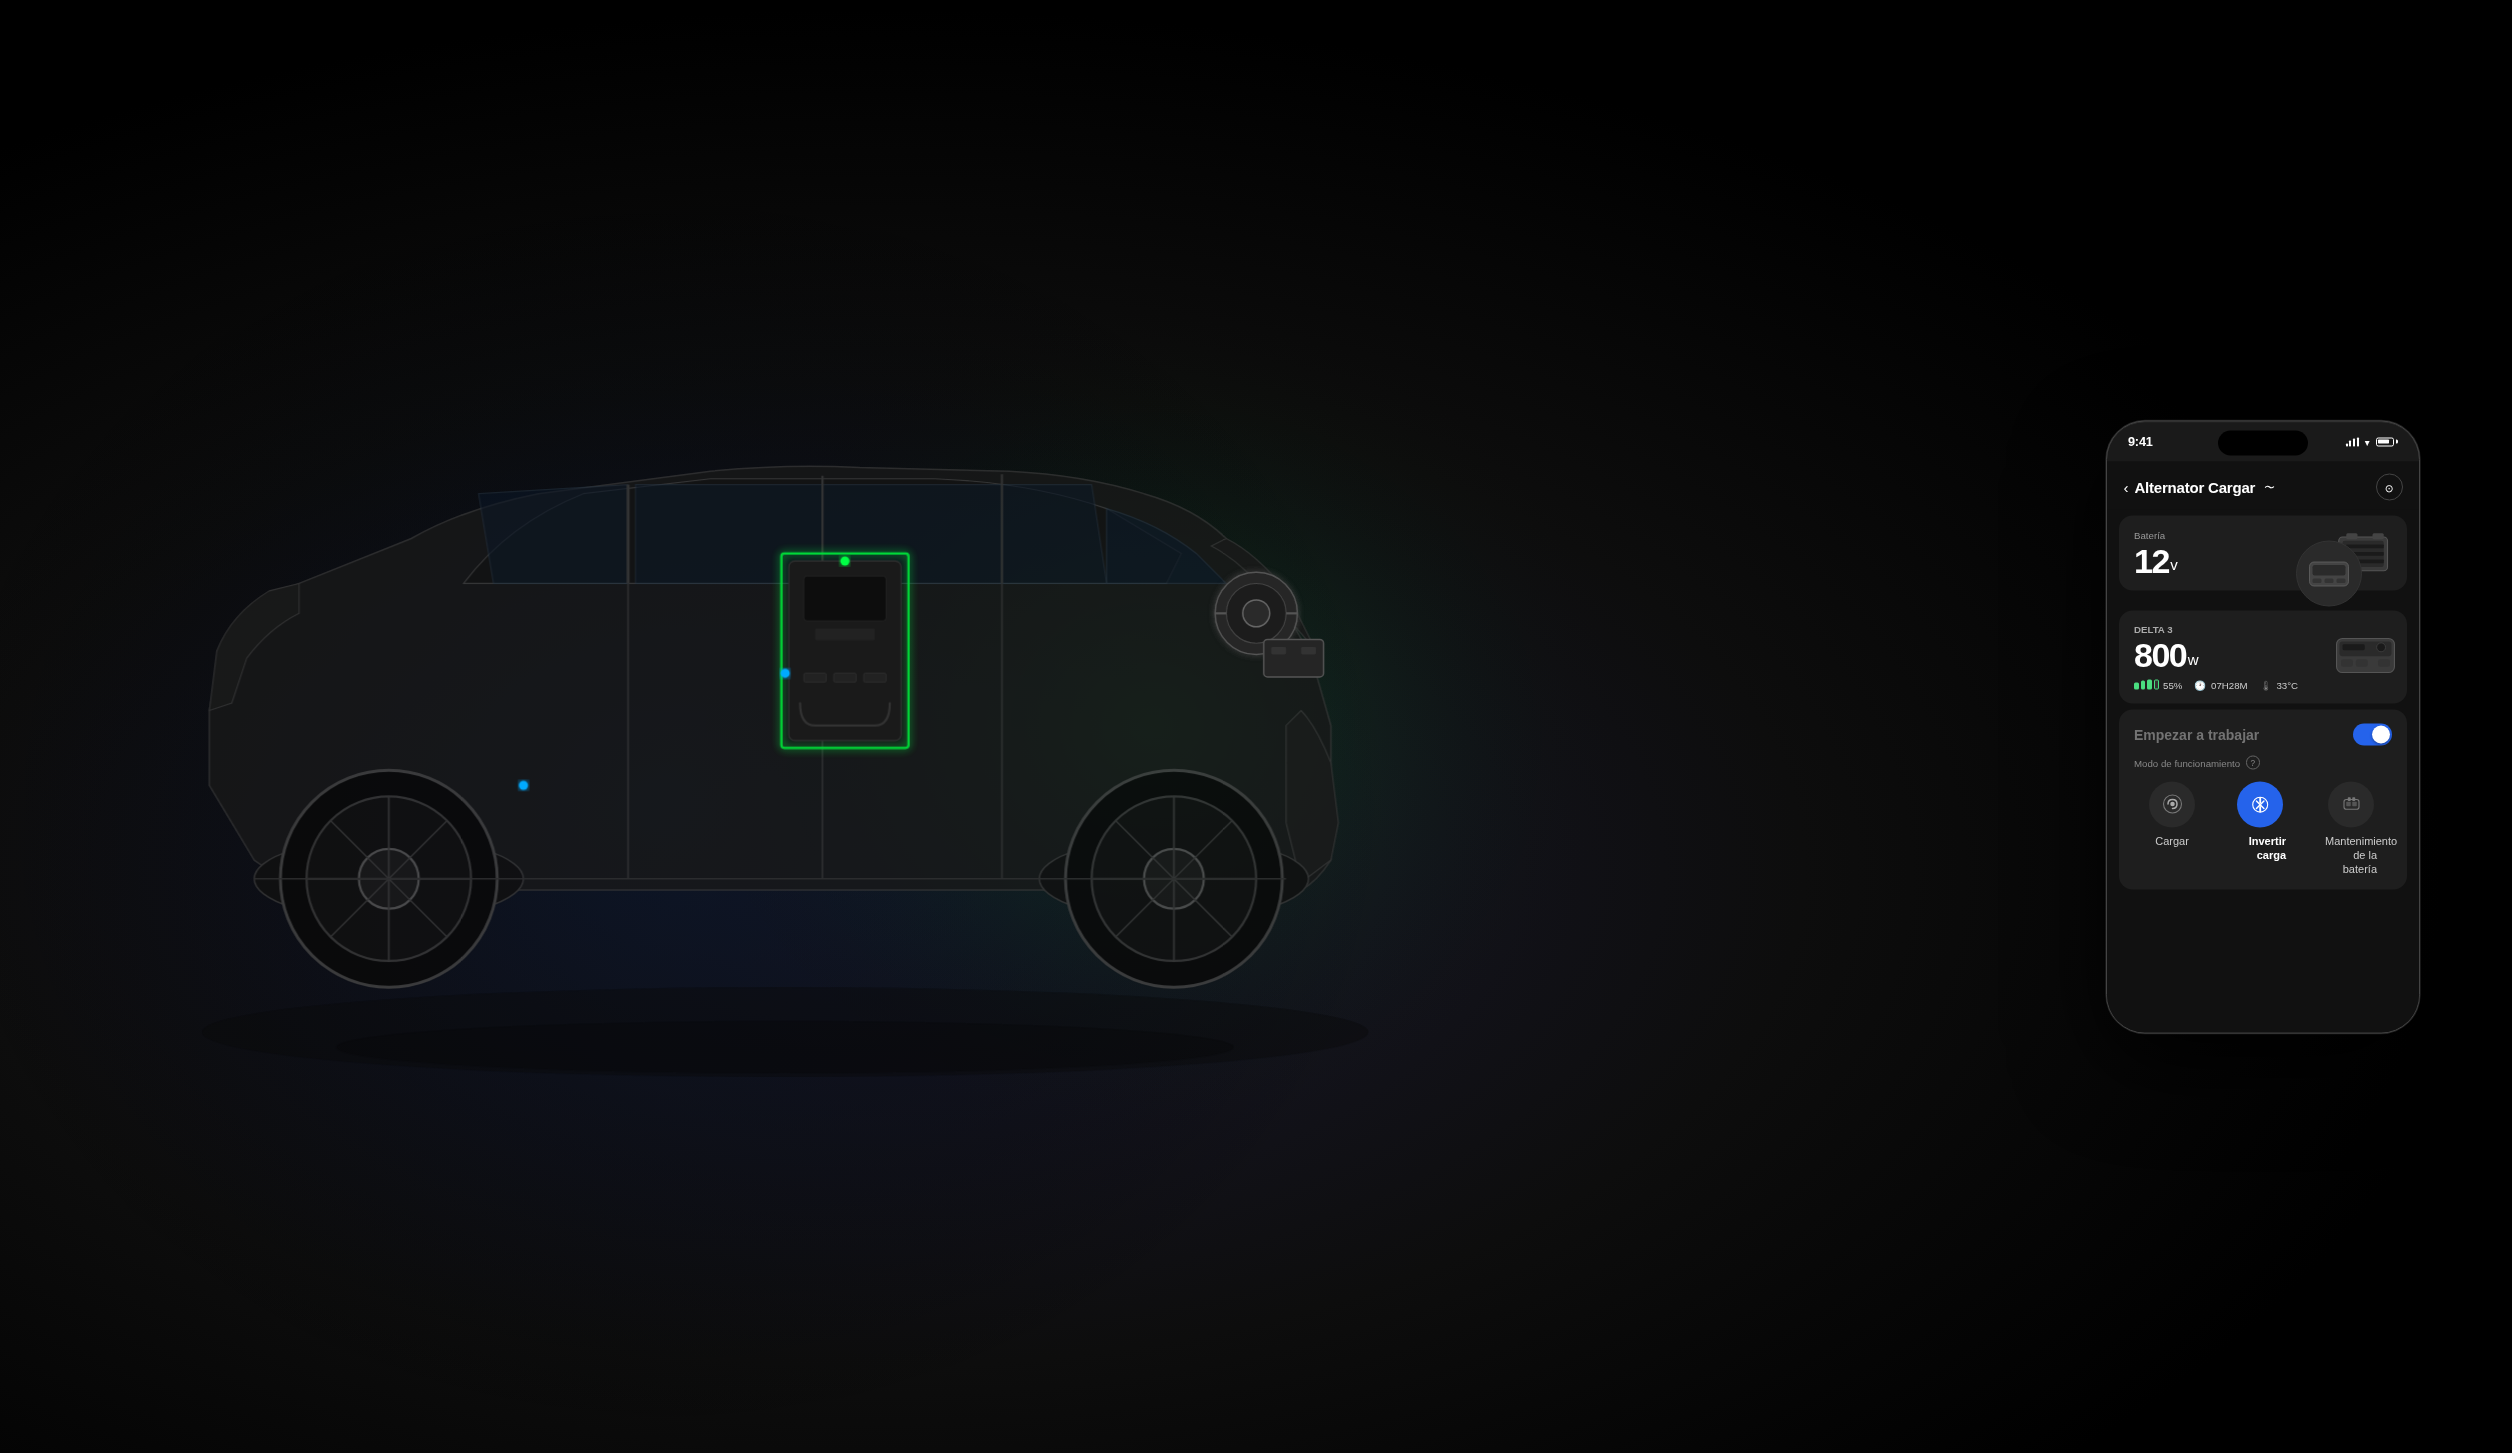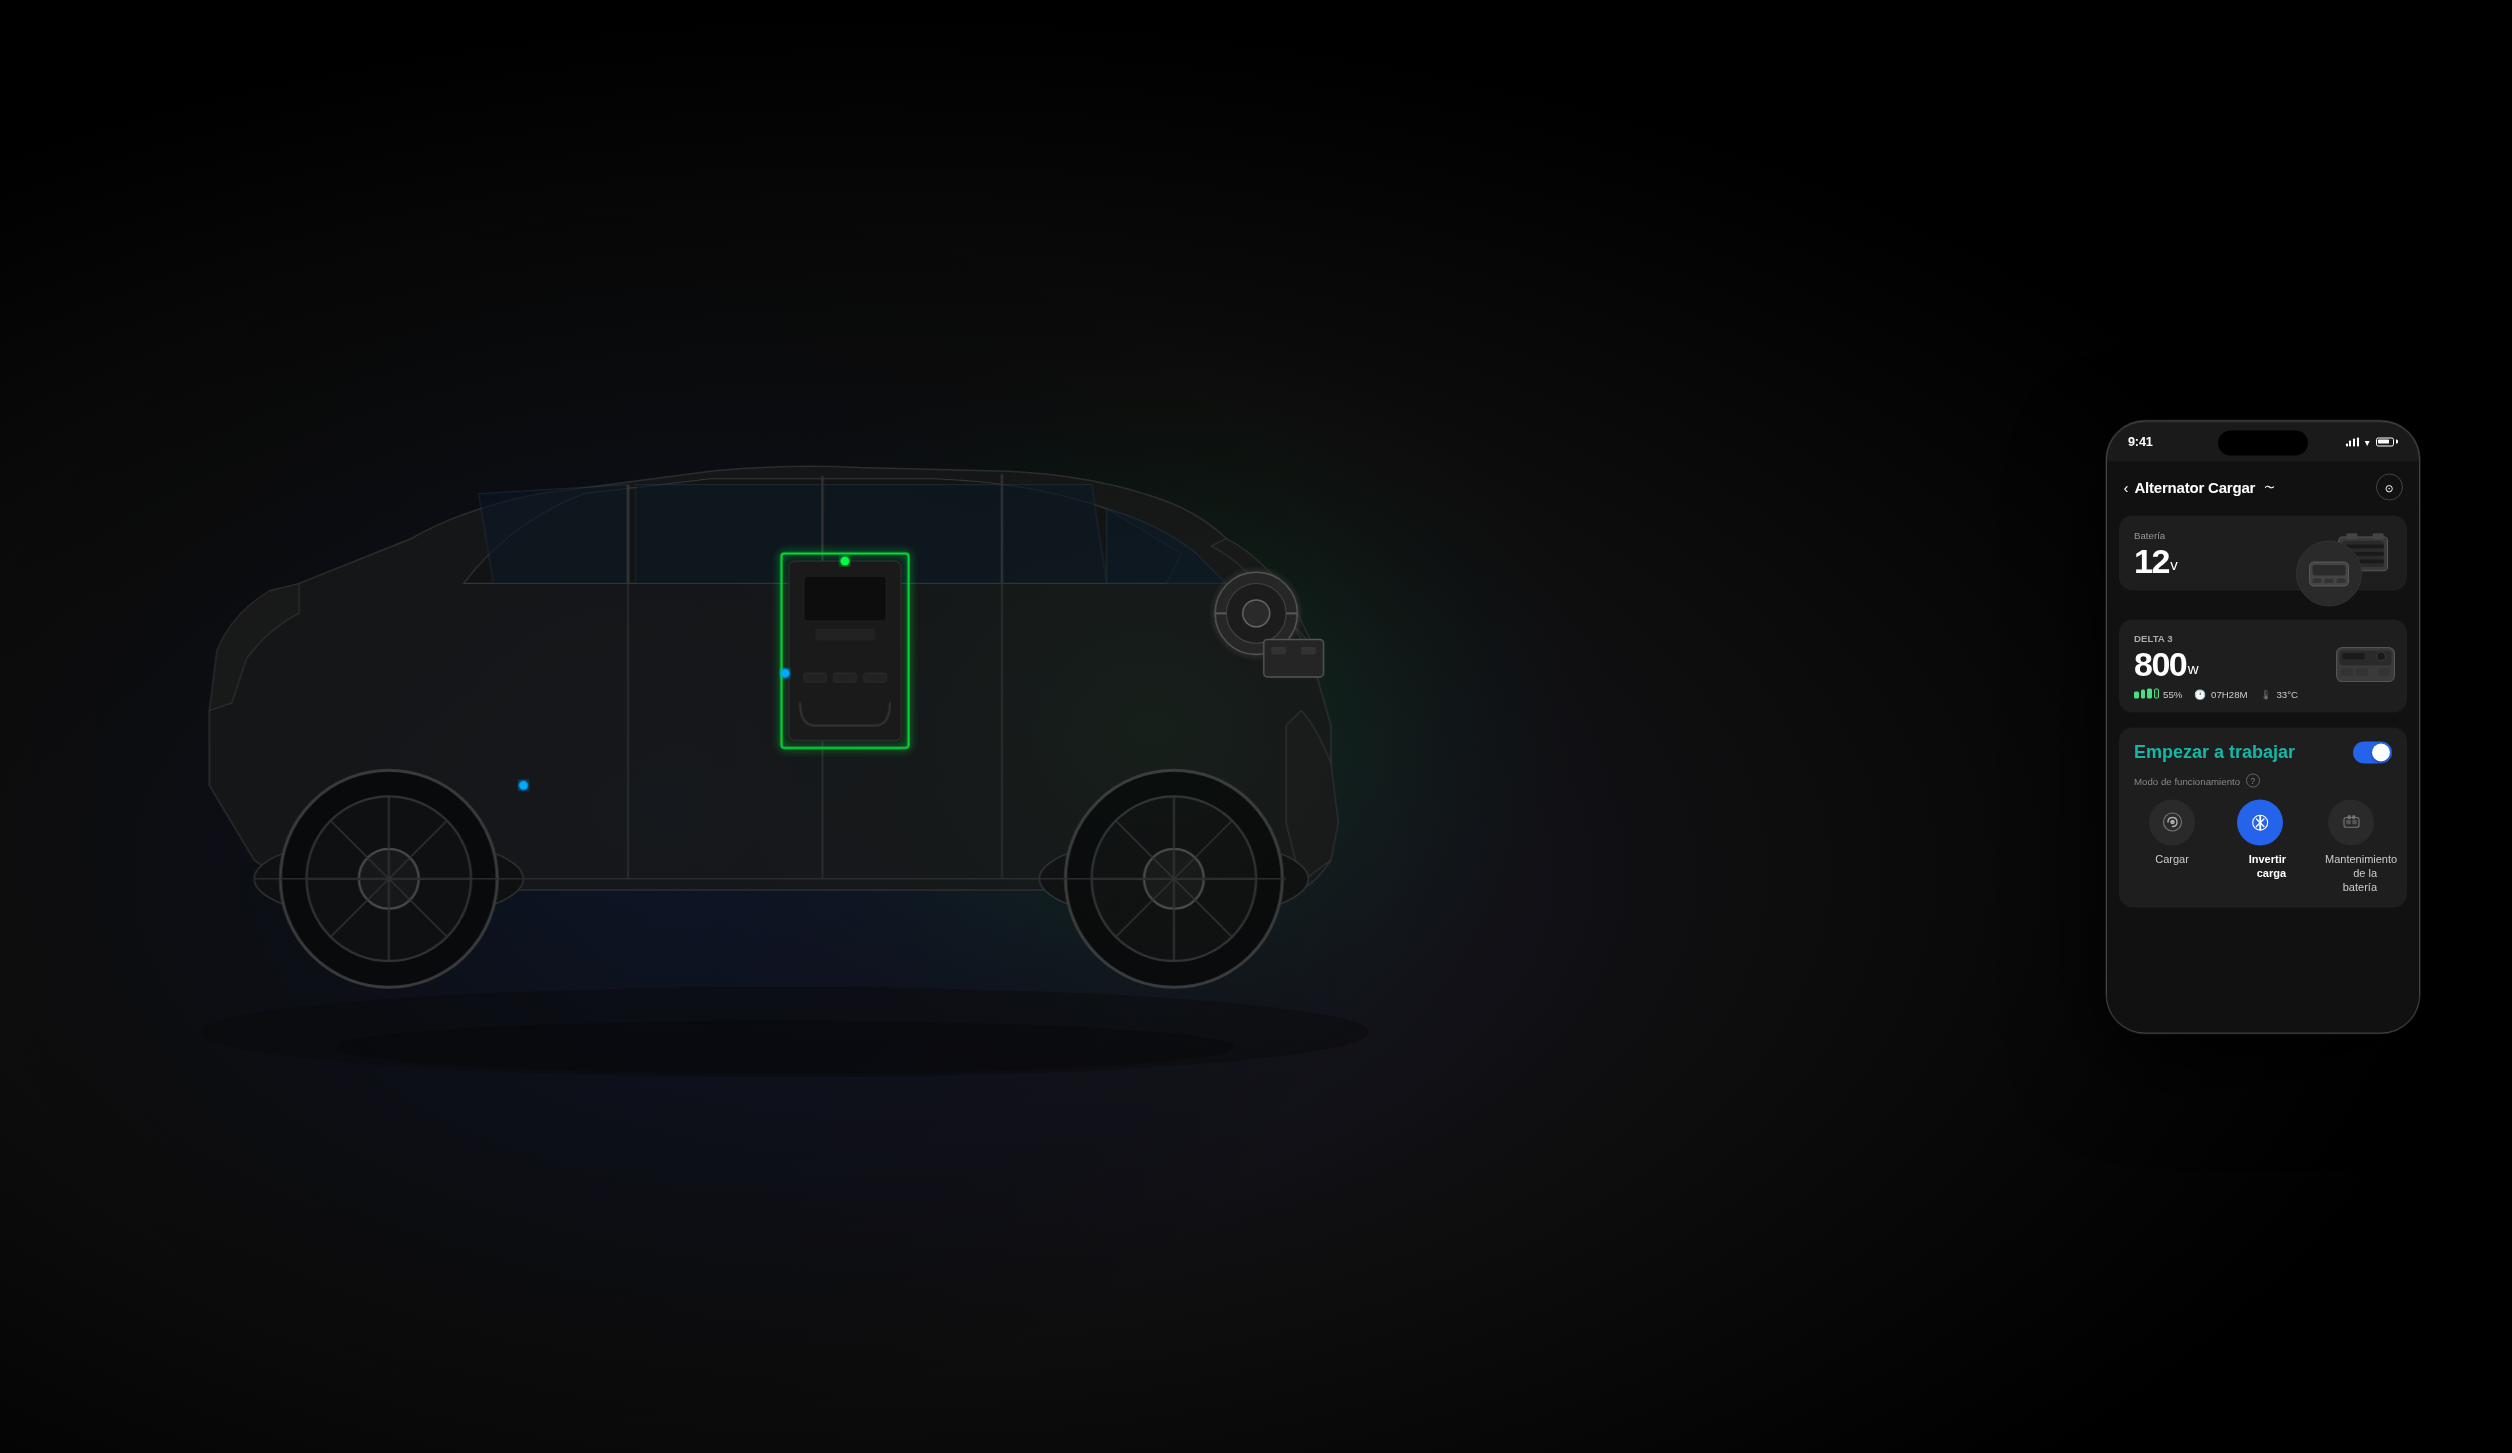--- a/index.html
+++ b/index.html
@@ -188,21 +188,21 @@
       justify-content: center;
       color: #fff;
       font-size: 10.5px;
     }
 
     
     .cards-container {
       padding: 6px 12px;
       display: flex;
       flex-direction: column;
-      gap: 15px;
+      gap: 6px;
       overflow-y: auto;
     }
 
     
     .card {
       background: #1e1e1e;
       border-radius: 13.5px;
       padding: 13.5px 15px;
       position: relative;
     }
@@ -301,23 +301,23 @@
     }
 
     .toggle-row {
       display: flex;
       align-items: center;
       justify-content: space-between;
       margin-bottom: 10.5px;
     }
 
     .toggle-label {
-      font-size: 18px;
+      font-size: 14px;
       font-weight: 600;
-      color: #14b8a6;
+      color: #737373;
     }
 
     .toggle-switch {
       width: 39px;
       height: 22.4px;
       background: #2563eb;
       border-radius: 11.2px;
       position: relative;
       cursor: pointer;
     }

